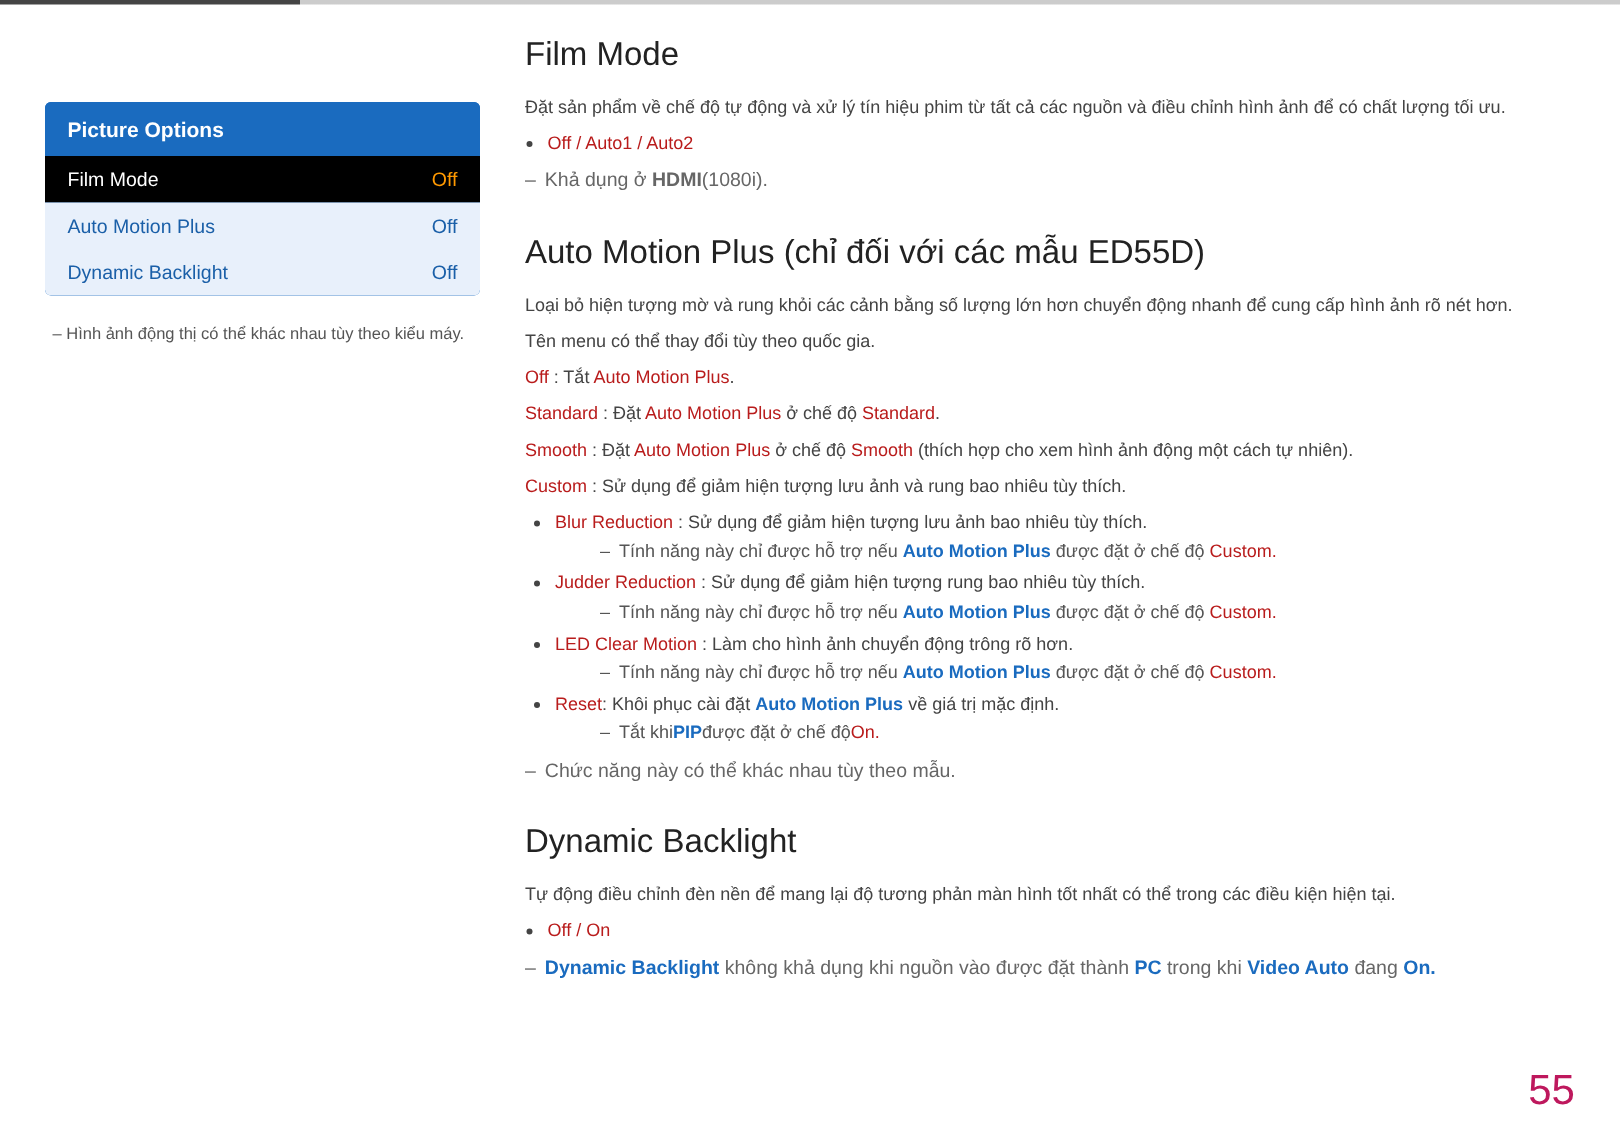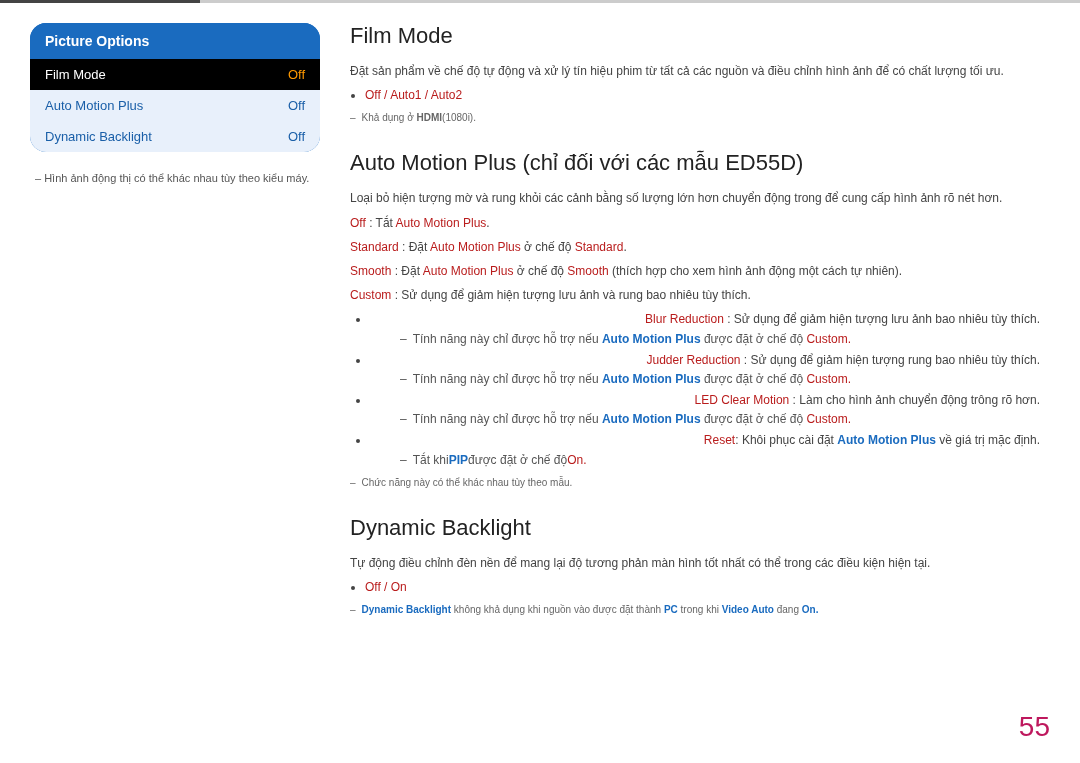--- a/index.html
+++ b/index.html
@@ -28,23 +28,24 @@
     }
 
     
     .sidebar {
       width: 290px;
       flex-shrink: 0;
     }
 
     .picture-options-box {
       background: #1a6bbf;
-      border-radius: 16px;
+      border-radius: 4px;
       padding: 0;
       overflow: hidden;
+      margin-top: 45px;
     }
 
     .picture-options-title {
       color: #fff;
       font-size: 14px;
       font-weight: bold;
       padding: 10px 15px;
       background: #1a6bbf;
     }
 
@@ -122,42 +123,41 @@
       list-style: disc;
     }
 
     .orange { color: #b91c1c; font-weight: normal; }
     .blue-link { color: #1a6bbf; font-weight: bold; }
 
     .note-dash {
       display: flex;
       align-items: flex-start;
       margin: 5px 0;
-      font-size: 10px;
+      font-size: 13px;
       color: #666;
       line-height: 1.5;
     }
 
     .note-dash::before {
       content: '–';
       margin-right: 6px;
       flex-shrink: 0;
     }
 
     .option-list {
       margin: 5px 0 5px 5px;
     }
 
     .option-list li {
       font-size: 12px;
       color: #444;
       line-height: 1.6;
       list-style: disc;
       margin-left: 15px;
-      text-align: right;
     }
 
     .page-number {
       position: absolute;
       bottom: 20px;
       right: 30px;
       font-size: 28px;
       color: #be185d;
       font-weight: 300;
     }
@@ -214,21 +214,22 @@
           <span class="orange">Off / Auto1 / Auto2</span>
         </li>
       </ul>
       <div class="note-dash">
         <span>Khả dụng ở <strong>HDMI</strong>(1080i).</span>
       </div>
     </div>
 
     <div class="section">
       <div class="section-title">Auto Motion Plus (chỉ đối với các mẫu ED55D)</div>
-      <div class="section-text">Loại bỏ hiện tượng mờ và rung khỏi các cảnh bằng số lượng lớn hơn chuyển động trong để cung cấp hình ảnh rõ nét hơn.</div>
+      <div class="section-text">Loại bỏ hiện tượng mờ và rung khỏi các cảnh bằng số lượng lớn hơn chuyển động nhanh để cung cấp hình ảnh rõ nét hơn.</div>
+      <div class="section-text">Tên menu có thể thay đổi tùy theo quốc gia.</div>
 
       <div class="section-text">
         <span class="orange">Off</span> : Tắt <span class="orange">Auto Motion Plus</span>.
       </div>
       <div class="section-text">
         <span class="orange">Standard</span> : Đặt <span class="orange">Auto Motion Plus</span> ở chế độ <span class="orange">Standard</span>.
       </div>
       <div class="section-text">
         <span class="orange">Smooth</span> : Đặt <span class="orange">Auto Motion Plus</span> ở chế độ <span class="orange">Smooth</span> (thích hợp cho xem hình ảnh động một cách tự nhiên).
       </div>

